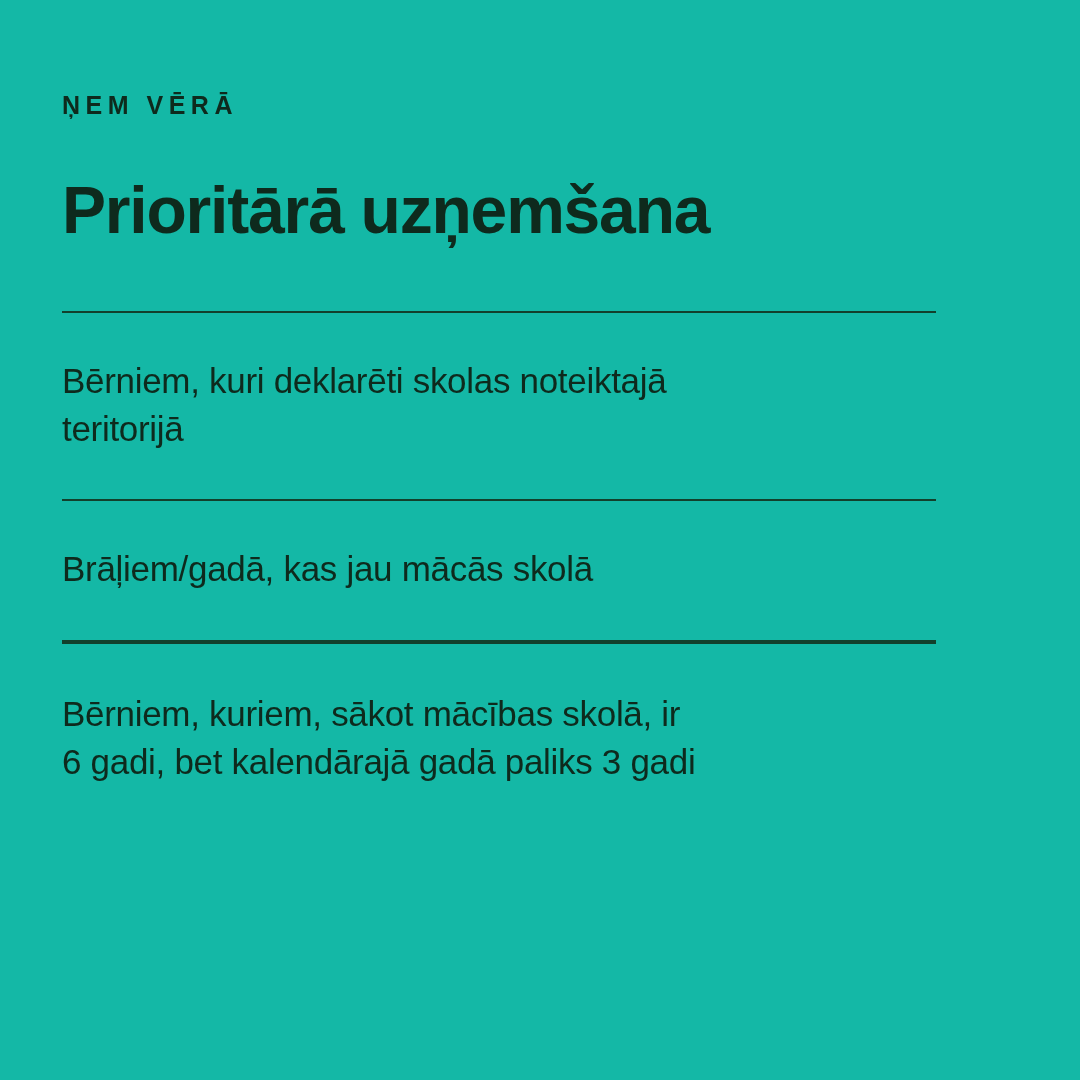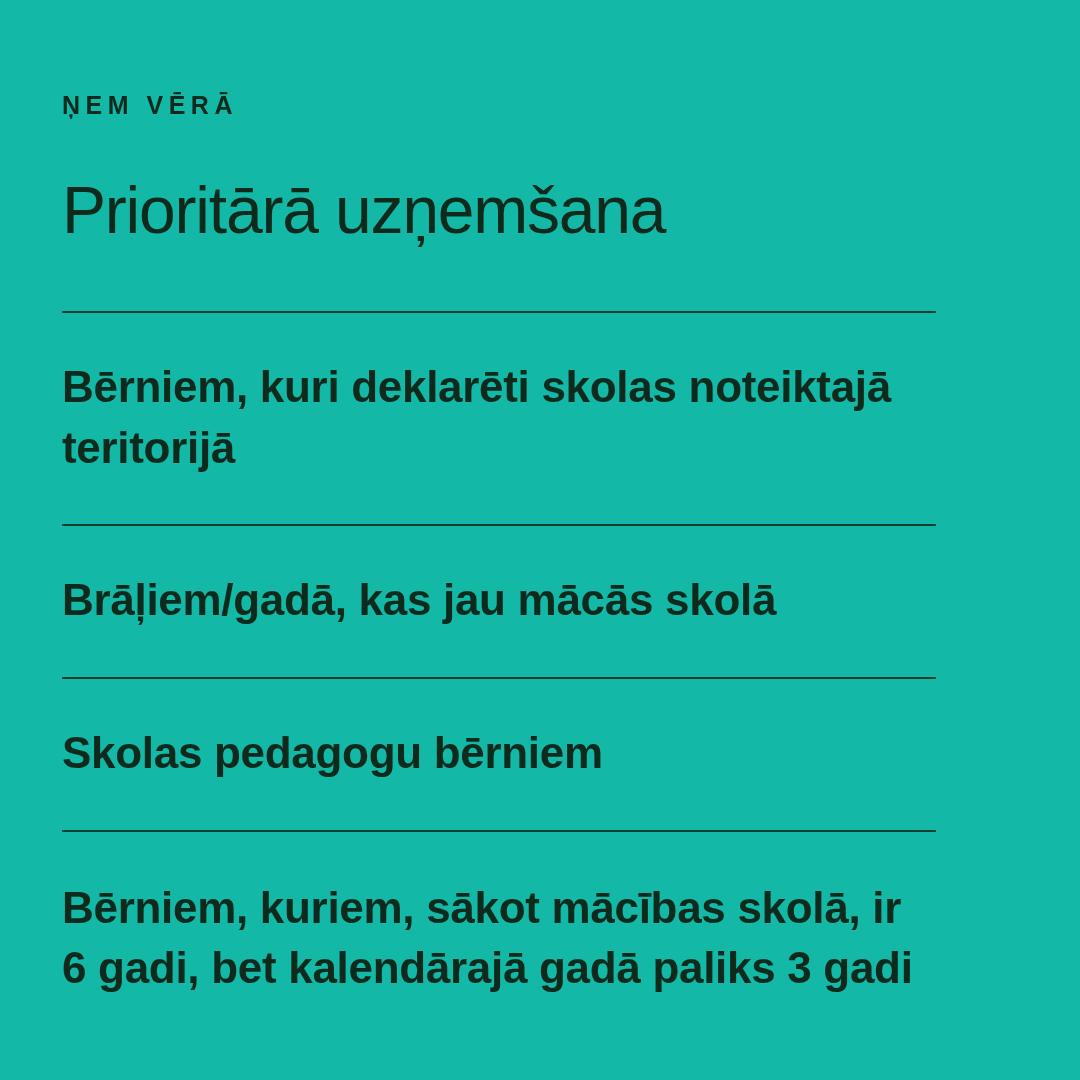--- a/index.html
+++ b/index.html
@@ -26,35 +26,35 @@
     font-size: 25px;
     font-weight: 700;
     letter-spacing: 5.5px;
     text-transform: uppercase;
     color: #0e2a1d;
     margin: 0 0 56px 0;
     line-height: 1.1;
   }
   .title {
     font-size: 66px;
-    font-weight: 400;
+    font-weight: 700;
     letter-spacing: -1.2px;
     line-height: 1.05;
     margin: 0 0 66px 0;
     color: #0e2a1d;
   }
   .divider {
     height: 0;
     border-top: 2px solid #12402c;
     width: 874px;
     margin: 0;
   }
   .item {
-    font-size: 44px;
-    font-weight: 700;
+    font-size: 35px;
+    font-weight: 400;
     line-height: 1.38;
     letter-spacing: -0.3px;
     color: #0e2a1d;
     margin: 0;
     padding: 44px 0 46px 0;
     max-width: 880px;
     white-space: pre-line;
   }
   .item.tall {
     padding: 46px 0 48px 0;
@@ -70,19 +70,18 @@
   <h1 class="title">Prioritārā uzņemšana</h1>
 
   <div class="divider"></div>
   <p class="item">Bērniem, kuri deklarēti skolas noteiktajā
 teritorijā</p>
 
   <div class="divider"></div>
   <p class="item">Brāļiem/gadā, kas jau mācās skolā</p>
 
   <div class="divider"></div>
-  <p class="item">Skolas pedagogu bērniem</p>
 
   <div class="divider"></div>
   <p class="item tall">Bērniem, kuriem, sākot mācības skolā, ir
 6 gadi, bet kalendārajā gadā paliks 3 gadi</p>
 
 </div>
 
 </body></html>

